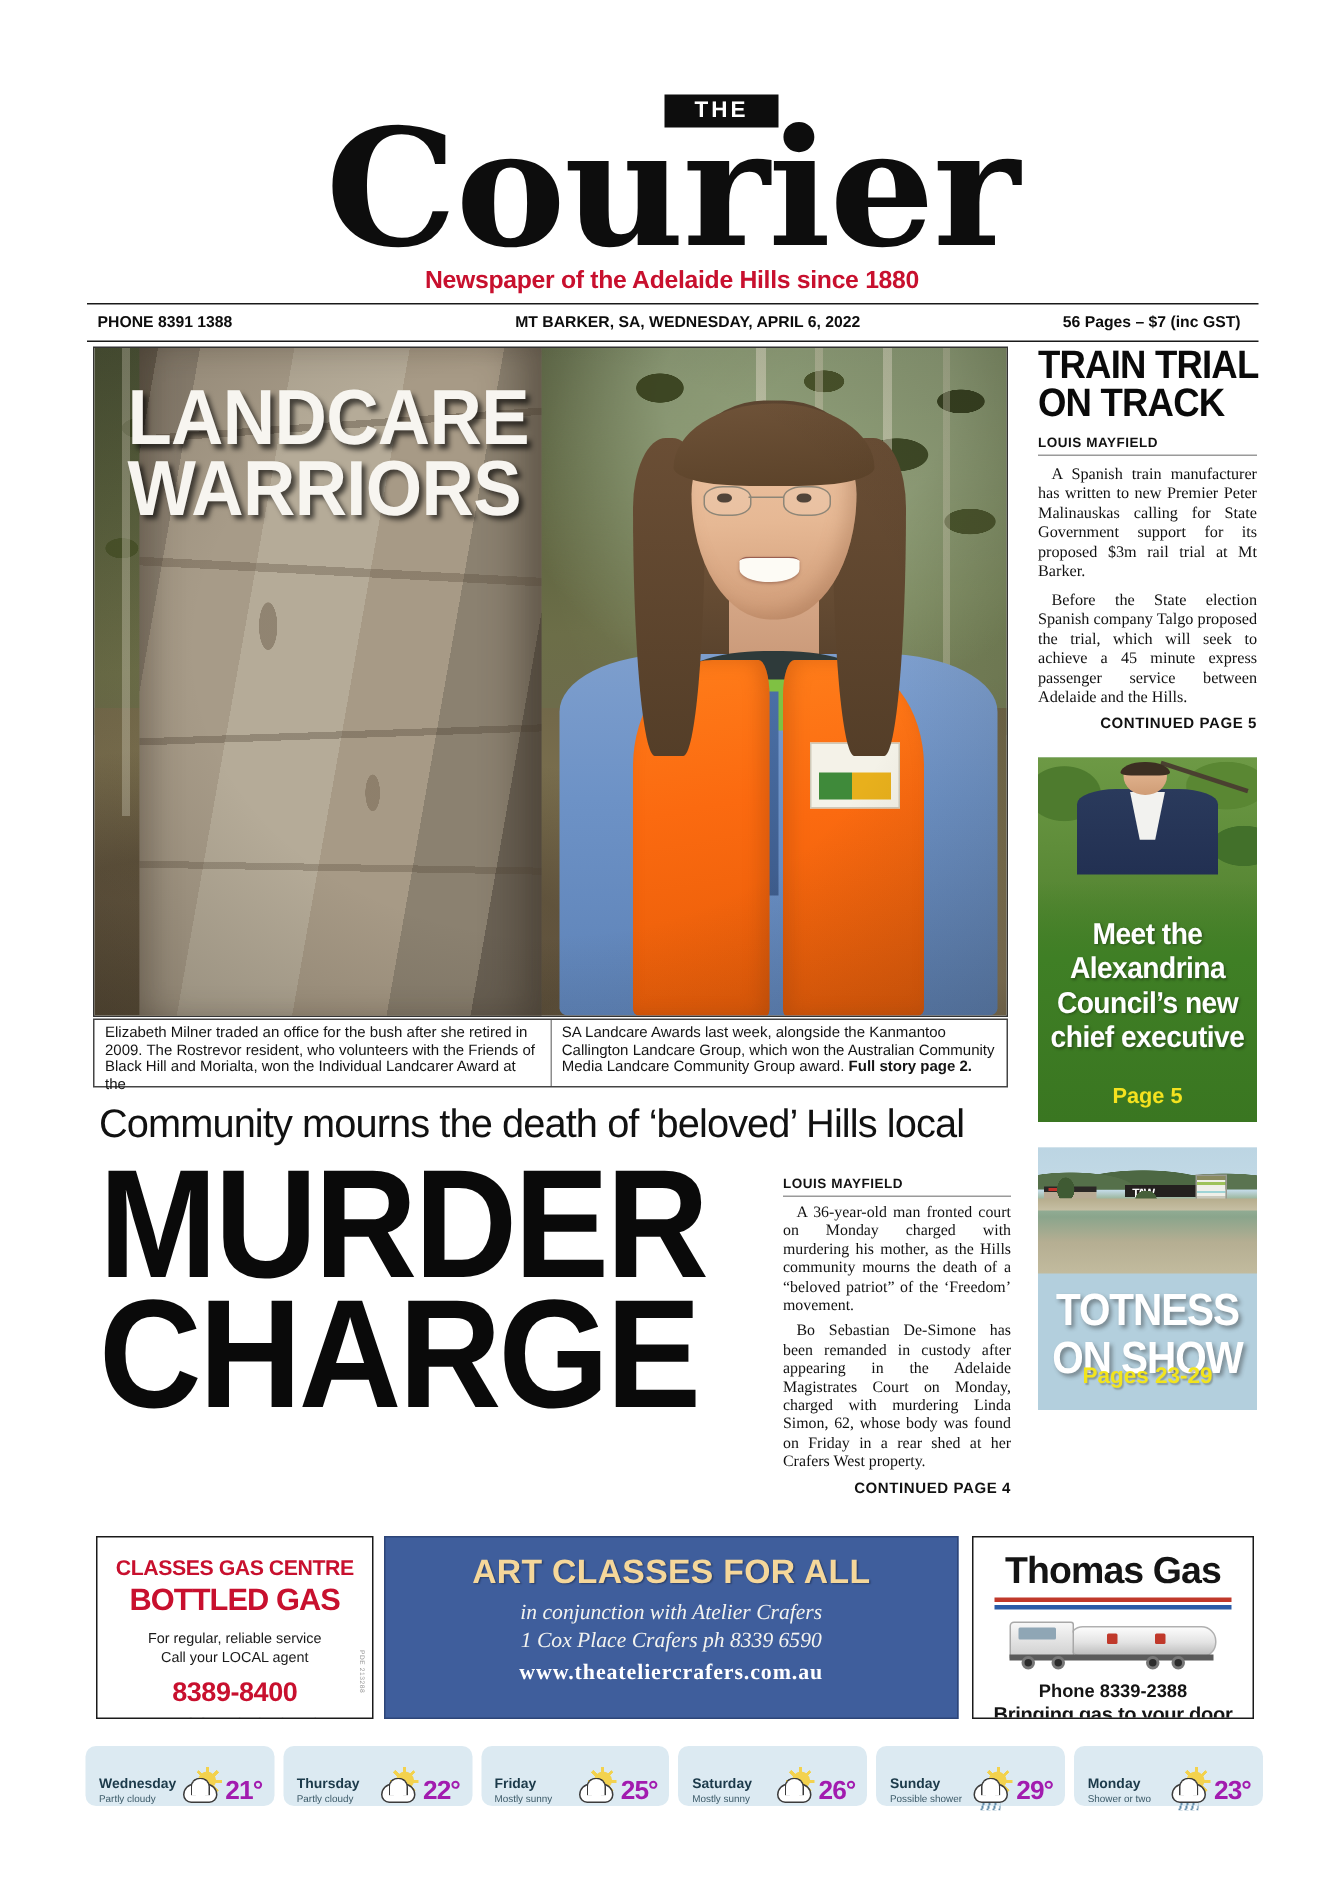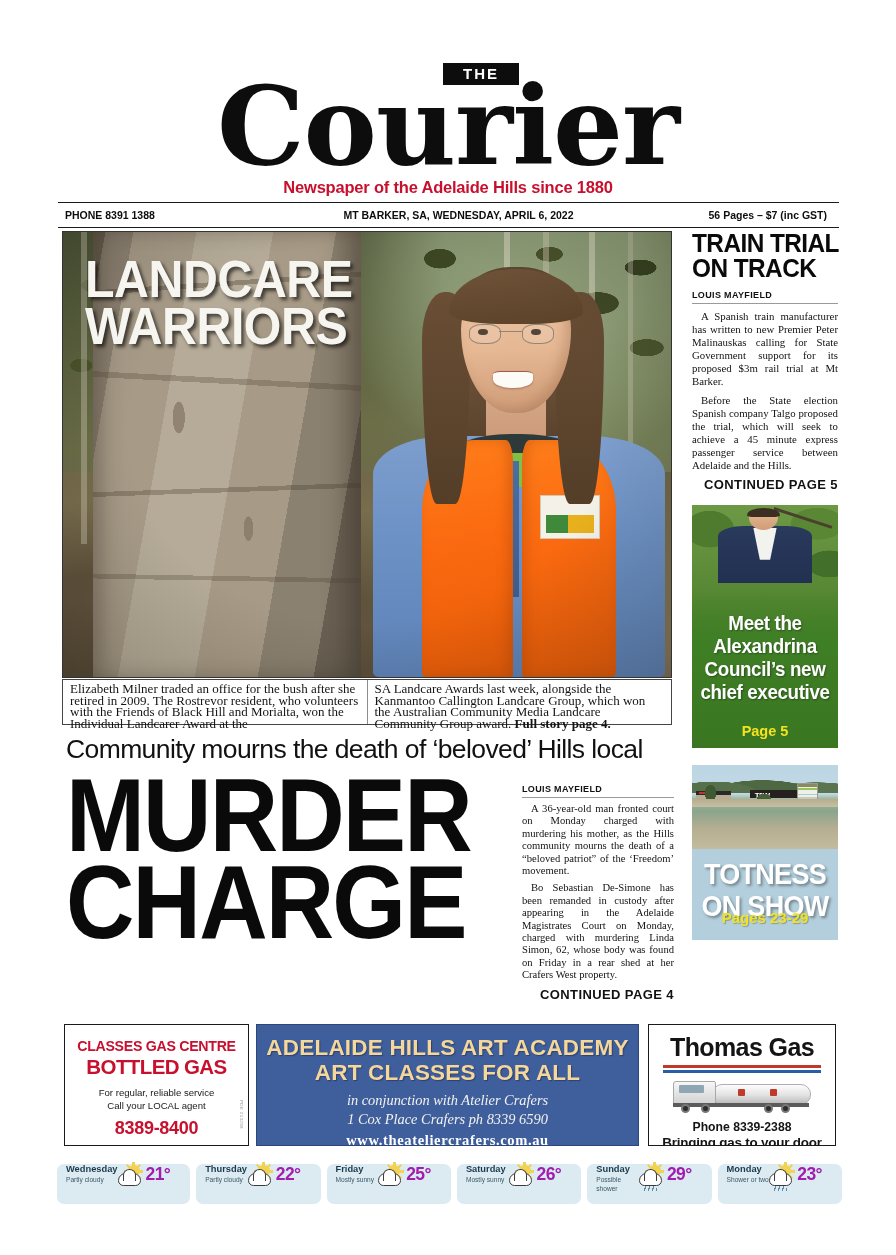--- a/index.html
+++ b/index.html
@@ -279,25 +279,24 @@
     left: 62px; top: 679px;
     width: 610px; height: 46px;
     border: 1px solid #444;
     box-sizing: border-box;
     display: flex;
     background: #fff;
   }
   .cap-col {
     flex: 1;
     padding: 3px 7px 0 7px;
-    font-size: 13px;
+    font-size: 10px;
     line-height: 11.6px;
     color: #141414;
     box-sizing: border-box;
-    font-family: Liberation Serif, serif;
   }
   .cap-col.second { border-left: 1px solid #8d8d8d; }
   .cap-col b { font-weight: bold; }
 
   
   .subhead {
     position: absolute;
     left: 66px; top: 734px;
     width: 615px;
     font-size: 26.5px;
@@ -337,21 +336,21 @@
   .story-col p, .side-col p {
     margin: 0 0 5px 0;
     font-family: "Liberation Serif", serif;
     font-size: 10.6px;
     line-height: 12.4px;
     text-align: justify;
     color: #111;
     text-indent: 9px;
   }
   .continued {
-    font-size: 13px;
+    font-size: 10px;
     font-weight: bold;
     letter-spacing: 0.4px;
     text-align: right;
     color: #111;
     margin-top: 2px;
   }
 
   
   .side-col {
     position: absolute;
@@ -621,22 +620,22 @@
     width: 785px; height: 40px;
     display: flex;
     gap: 6px;
   }
   .wx {
     flex: 1;
     background: #dceaf2;
     border-radius: 7px;
     position: relative;
     display: flex;
-    align-items: flex-start;
-    padding: 0 20px 0 9px;
+    align-items: flex-end;
+    padding: 0 8px 0 9px;
     box-sizing: border-box;
   }
   .wx-txt { flex: 1; }
   .wx-day { font-size: 9.3px; font-weight: bold; color: #1c3a4a; line-height: 11px; }
   .wx-cond { font-size: 6.6px; color: #3c5a68; line-height: 9px; }
   .wx-icon { position: relative; width: 26px; height: 24px; flex: none; }
   .wx-sun {
     position: absolute; left: 10px; top: 1px; width: 12px; height: 12px;
     background: #f3d24e; border-radius: 50%;
   }
@@ -721,21 +720,21 @@
       <div class="ph-vignette"></div>
     </div>
     <div class="photo-title">
       <div>LANDCARE</div>
       <div>WARRIORS</div>
     </div>
   </div>
 
   <div class="caption-box">
     <div class="cap-col">Elizabeth Milner traded an office for the bush after she retired in 2009. The Rostrevor resident, who volunteers with the Friends of Black Hill and Morialta, won the Individual Landcarer Award at the</div>
-    <div class="cap-col second"><span>SA Landcare Awards last week, alongside the Kanmantoo Callington Landcare Group, which won the Australian Community Media Landcare Community Group award.</span> <b>Full story page 4.</b></div>
+    <div class="cap-col second"><span>SA Landcare Awards last week, alongside the Kanmantoo Callington Landcare Group, which won the Australian Community Media Landcare Community Group award.</span> <b>Full story page 2.</b></div>
   </div>
 
   <div class="subhead">Community mourns the death of ‘beloved’ Hills local</div>
   <div class="bighead">
     <div>MURDER</div>
     <div>CHARGE</div>
   </div>
 
   <div class="story-col">
     <div class="byline">LOUIS MAYFIELD</div>
@@ -795,21 +794,20 @@
       <span>For regular, reliable service</span><br>
       <span>Call your LOCAL agent</span>
     </div>
     <div class="al-4">8389-8400</div>
     <div class="al-5"><span>Your </span><b>Origin</b><span> Authorised Dealer</span></div>
     <div class="al-code">PDE 213288</div>
   </div>
 
   <div class="ad-art">
     <div class="aa-1">
-      <div>ADELAIDE HILLS ART ACADEMY</div>
       <div>ART CLASSES FOR ALL</div>
     </div>
     <div class="aa-2">
       <div>in conjunction with Atelier Crafers</div>
       <div>1 Cox Place Crafers  ph 8339 6590</div>
     </div>
     <div class="aa-3">www.theateliercrafers.com.au</div>
   </div>
 
   <div class="ad-thomas">

